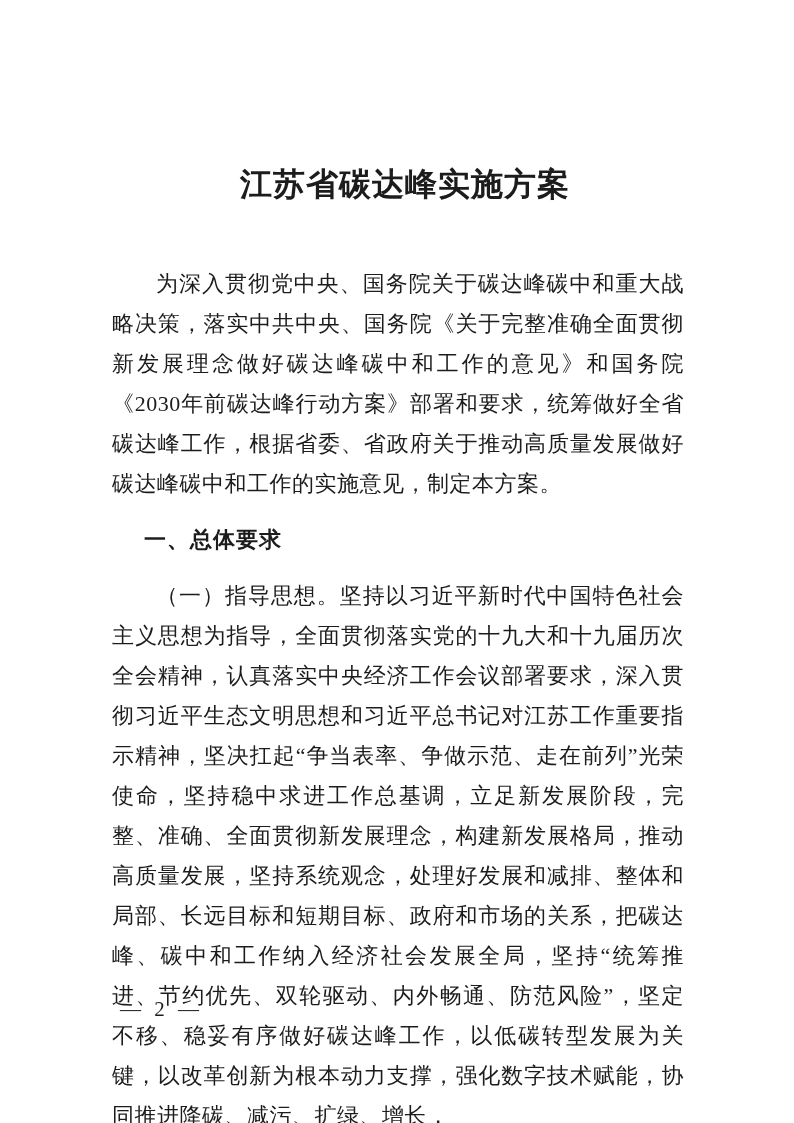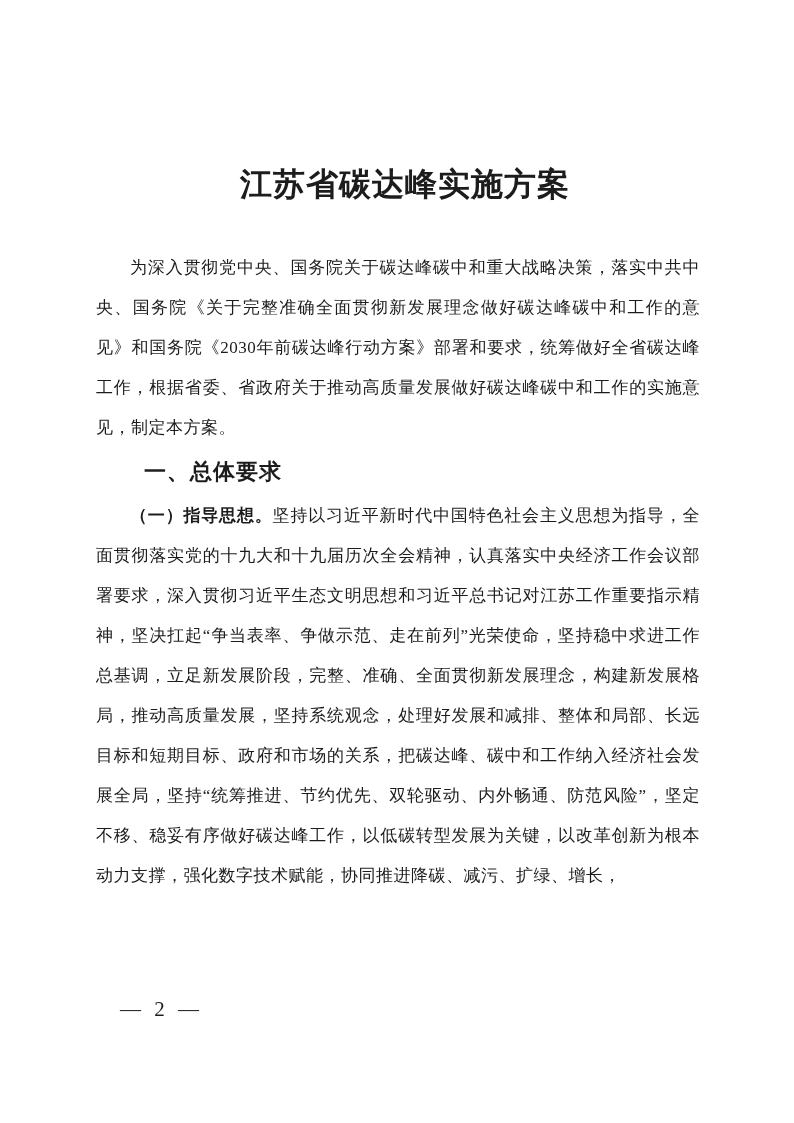--- a/index.html
+++ b/index.html
@@ -32,39 +32,39 @@
     line-height: 40px;
     margin: 8px;
   }
   .content {
     position: absolute;
     top: 248px;
     left: 96px;
     width: 604px;
   }
   .content p {
-    margin: 0;
-    font-size: 17px;
+    margin: 16px;
+    font-size: 22px;
     line-height: 40px;
     text-align: justify;
     text-indent: 2em;
     letter-spacing: 0.5px;
   }
   .section-heading {
     margin: 4px;
     font-size: 22px;
     line-height: 40px;
     text-indent: 2em;
     font-weight: 700;
     font-family: "Liberation Sans", "DejaVu Sans", sans-serif;
     letter-spacing: 1px;
   }
   .kaiti-lead {
     
-    font-weight: 700;
+    font-weight: 400;
   }
   .page-number {
     position: absolute;
     top: 995px;
     left: 120px;
     font-size: 21px;
     line-height: 28px;
     letter-spacing: 4px;
     white-space: pre;
   }

